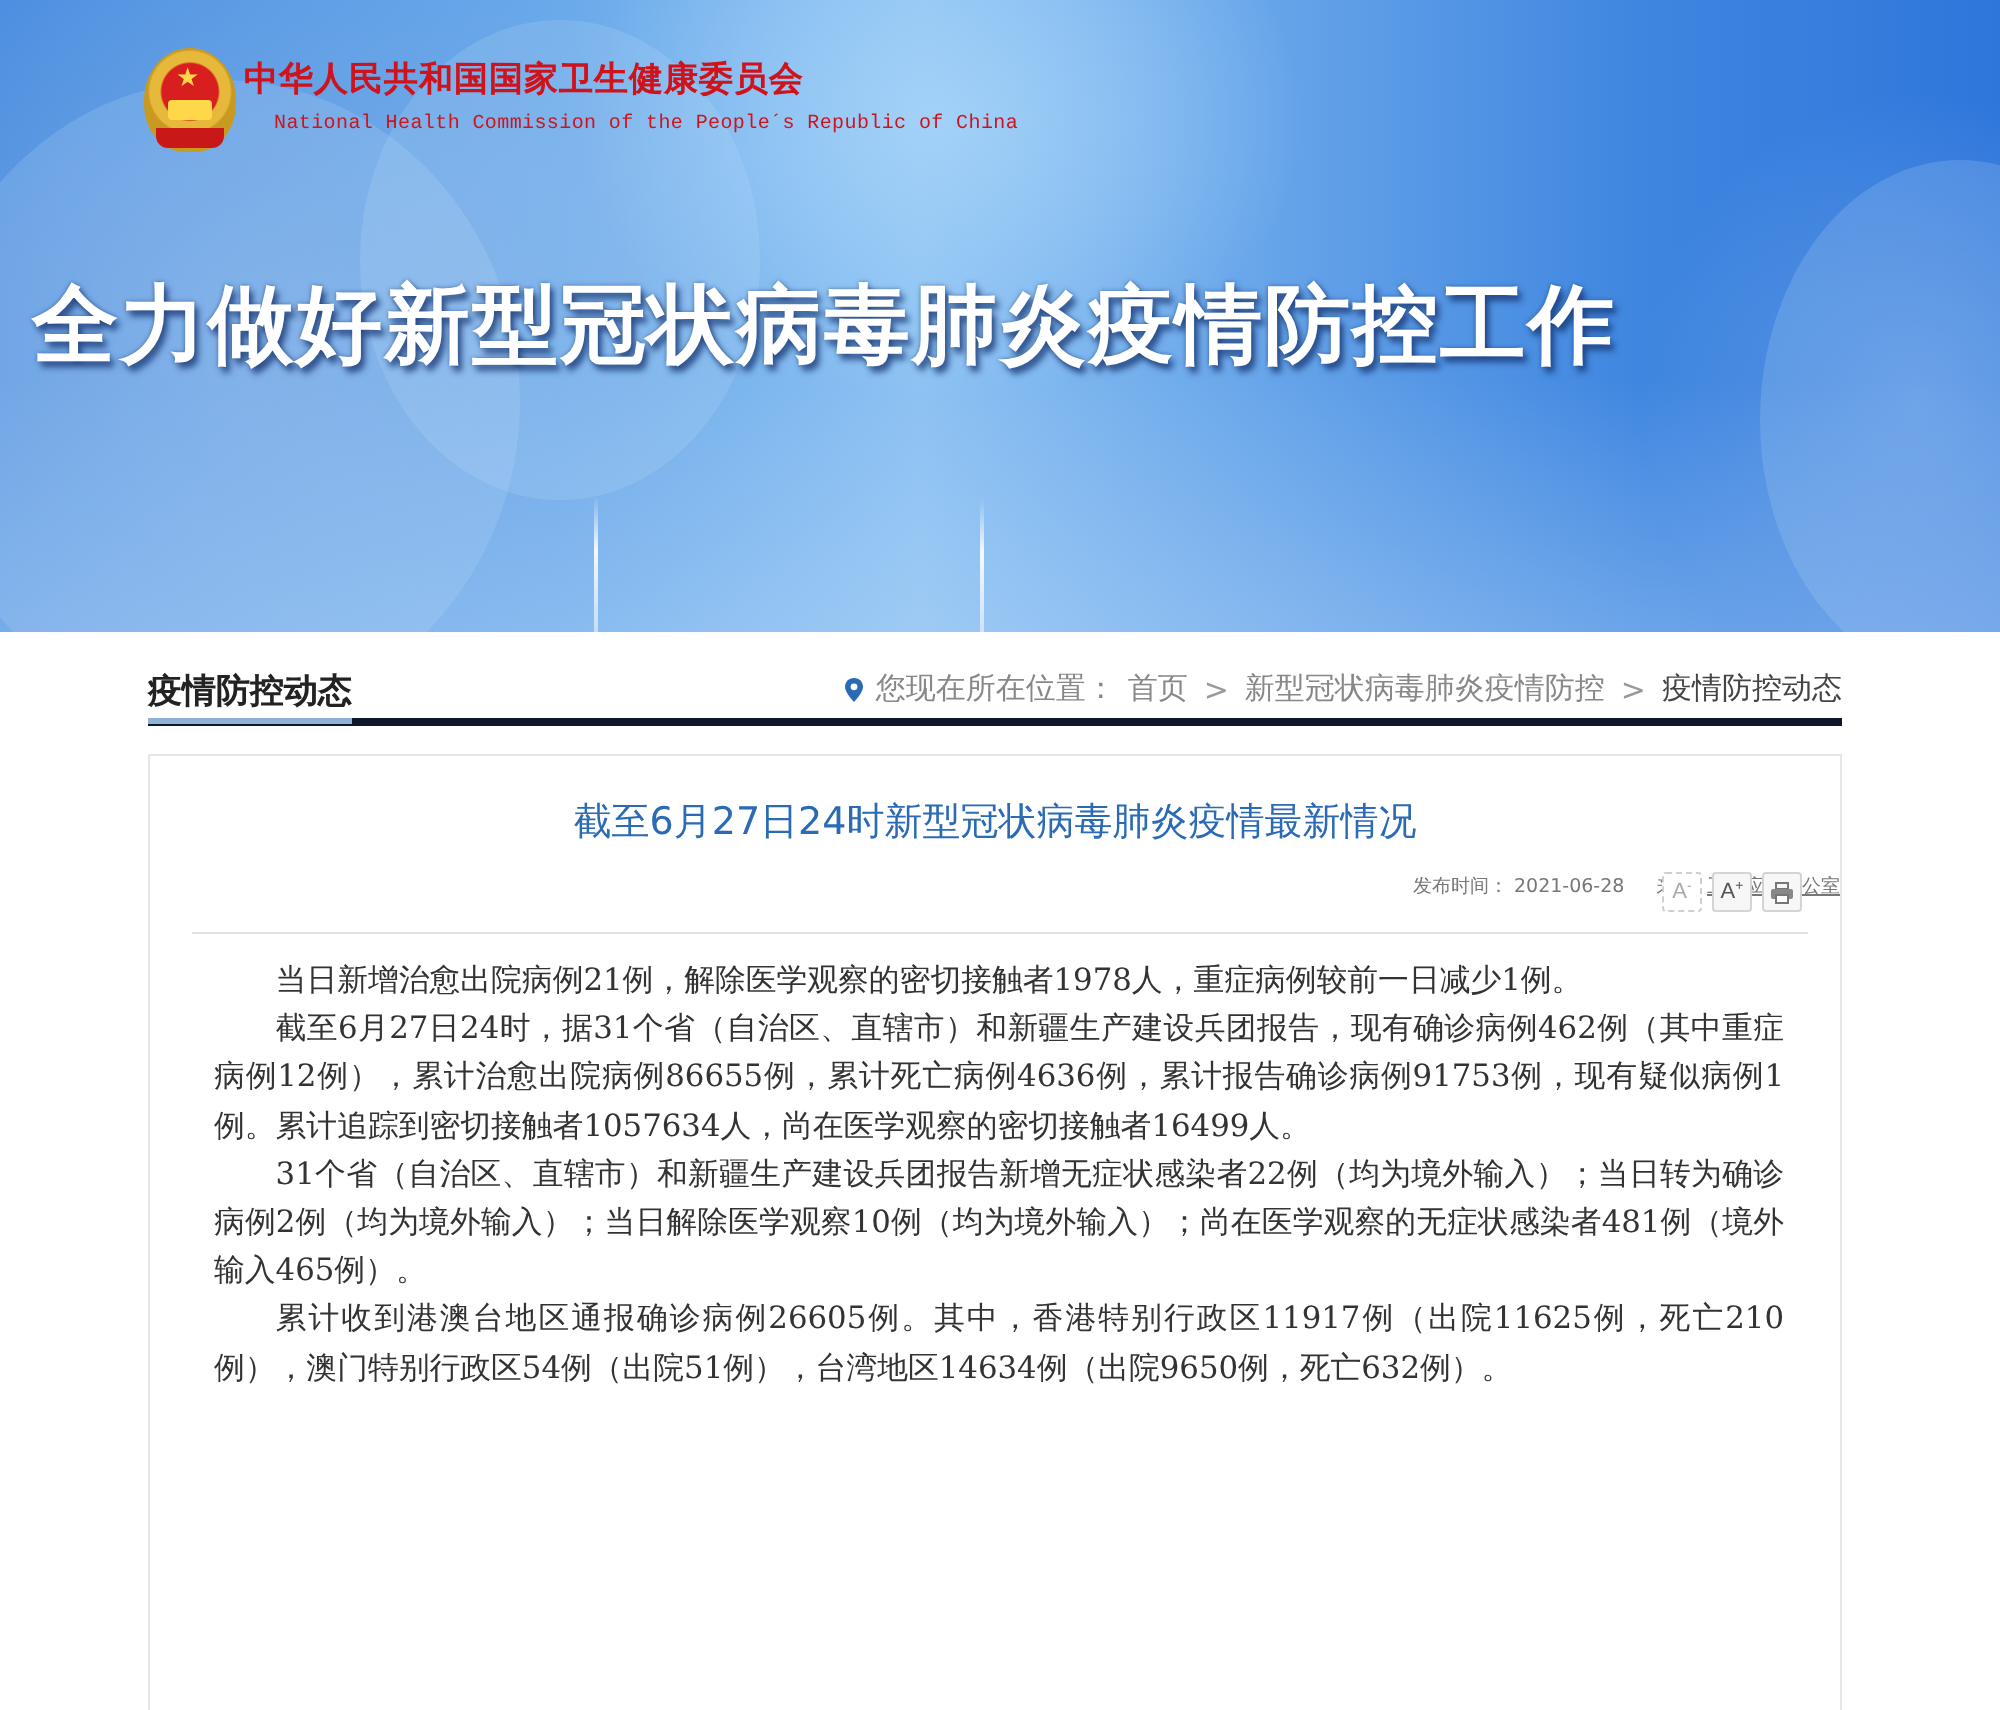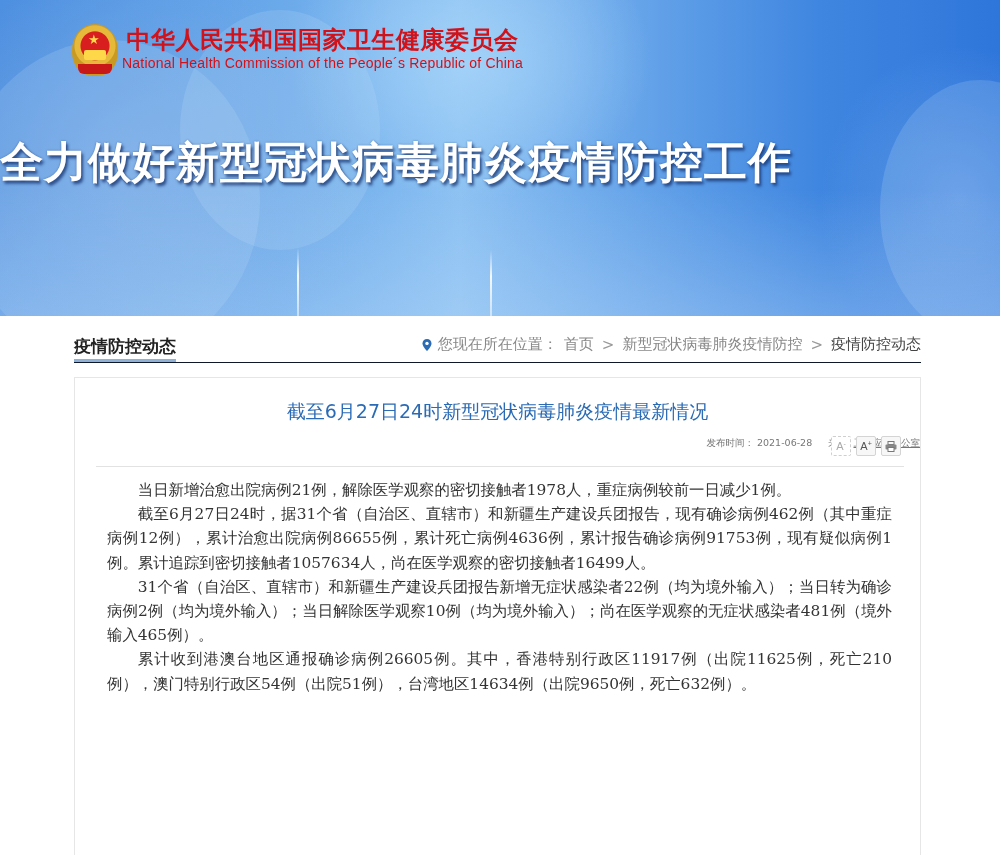--- a/index.html
+++ b/index.html
@@ -26,34 +26,34 @@
   .logo-wrap { position: absolute; left: 72px; top: 24px; display: flex; align-items: flex-start; }
   .emblem {
     width: 46px; height: 52px; border-radius: 50% 50% 45% 45%;
     background: radial-gradient(circle at 50% 42%, #d81e1e 0 14px, #e6b93a 15px 20px, #c99a22 21px);
     position: relative; margin-right: 4px;
   }
   .emblem .star { position: absolute; left: 16px; top: 9px; color: #ffd84a; font-size: 13px; line-height: 13px; }
   .emblem .gate { position: absolute; left: 12px; top: 26px; width: 22px; height: 10px; background: #ffd84a; border-radius: 2px; }
   .emblem .ribbon { position: absolute; left: 6px; top: 40px; width: 34px; height: 10px; background: #c81818; border-radius: 0 0 6px 6px; }
   .logo-text { display: flex; flex-direction: column; }
-  .logo-cn { color: #d0121b; font-size: 24px; font-weight: bold; letter-spacing: 0.5px; line-height: 32px; white-space: nowrap;
-             font-family: "DejaVu Sans", sans-serif; text-align: center; }
-  .logo-en { color: #d0121b; font-size: 14px; line-height: 14px; font-family: Liberation Sans, sans-serif; white-space: nowrap; letter-spacing: 0.2px; }
+  .logo-cn { color: #d0121b; font-size: 17px; font-weight: bold; letter-spacing: 0.5px; line-height: 32px; white-space: nowrap;
+             font-family: "DejaVu Sans", sans-serif; }
+  .logo-en { color: #d0121b; font-size: 10px; line-height: 14px; font-family: Liberation Mono, monospace; white-space: nowrap; letter-spacing: 0.2px; margin-left: 15px; }
 
   .banner-title {
-    position: absolute; left: 0; top: 134px; width: 808px; text-align: left;
+    position: absolute; left: 0; top: 134px; width: 808px; text-align: right;
     color: #ffffff; font-size: 43px; font-weight: bold; letter-spacing: 1px;
     text-shadow: 2px 3px 3px rgba(20,50,110,0.75), 0 0 2px rgba(20,50,110,0.5);
     font-family: "DejaVu Sans", sans-serif; white-space: nowrap;
   }
   .beam { position: absolute; width: 2px; background: linear-gradient(180deg, rgba(255,255,255,0) 0%, rgba(255,255,255,0.9) 40%, rgba(255,255,255,0.5) 100%); }
 
   
-  .section-head { position: absolute; left: 74px; top: 326px; width: 847px; height: 37px; border-bottom: 1px solid #0f172a; }
+  .section-head { position: absolute; left: 74px; top: 326px; width: 847px; height: 37px; border-bottom: 4px solid #0f172a; }
   .section-title {
     position: absolute; left: 0; top: 10px; font-size: 17px; font-weight: bold; color: #222;
     padding-bottom: 3px; border-bottom: 3px solid #8fb1d6; line-height: 20px;
   }
   .breadcrumb { position: absolute; right: 0; top: 9px; display: flex; align-items: center; font-size: 15px; color: #888; white-space: nowrap; }
   .breadcrumb .pin { width: 10px; height: 12px; margin-right: 6px; }
   .breadcrumb .sep { margin: 0 8px; color: #999; }
   .breadcrumb .current { color: #444; }
   .breadcrumb a { color: #888; text-decoration: none; font-family: Liberation Mono, monospace; }
 

